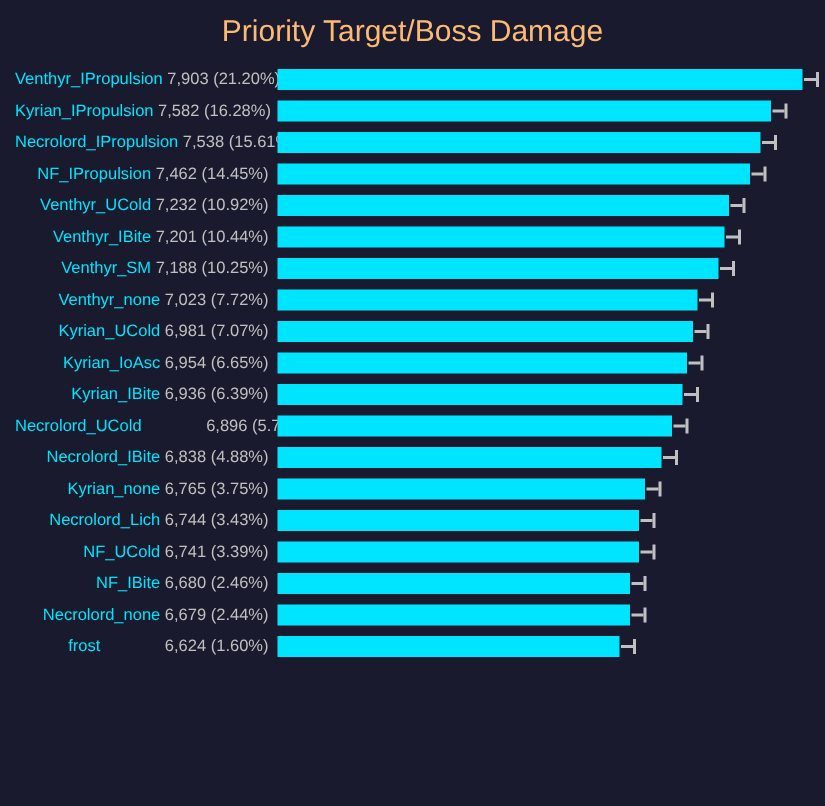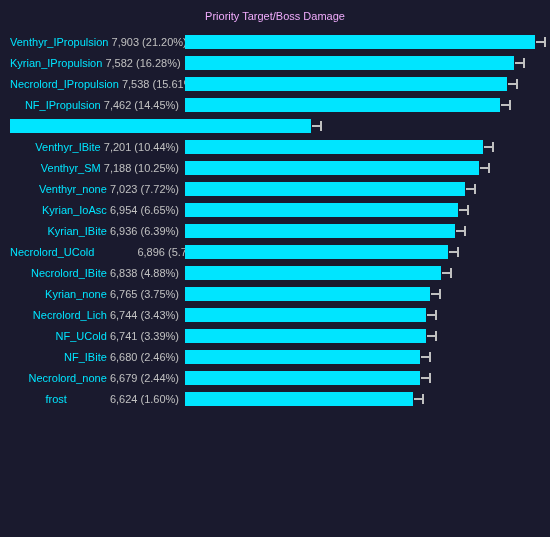--- a/index.html
+++ b/index.html
@@ -6,22 +6,22 @@
     body {
       background: #1a1a2e;
       font-family: Arial, sans-serif;
       width: 550px;
       min-height: 537px;
       color: #00e5ff;
       padding: 10px;
     }
     .chart-title {
       text-align: center;
-      color: #f0abfc;
-      font-size: 11px;
+      color: #fdba74;
+      font-size: 20px;
       margin-bottom: 10px;
     }
     .chart-container {
       width: 100%;
     }
     .bar-row {
       display: flex;
       align-items: center;
       margin-bottom: 2px;
       height: 19px;
@@ -104,20 +104,21 @@
         <div class="row-label"><span>NF_IPropulsion  </span><span style="color: rgb(192, 192, 192);">7,462 (14.45%)</span></div>
         <div class="bar-section">
           <div class="bar-fill" style="width: 315px;"></div>
           <div class="bar-error">
             <div class="error-line"></div>
             <div class="error-tick-right"></div>
           </div>
         </div>
       </div>
       <div class="bar-row">
+        <div class="row-label"><span>Venthyr_UCold  </span><span style="color: rgb(192, 192, 192);">7,232 (10.92%)</span></div>
         <div class="bar-section">
           <div class="bar-fill" style="width: 301px;"></div>
           <div class="bar-error">
             <div class="error-line"></div>
             <div class="error-tick-right"></div>
           </div>
         </div>
       </div>
       <div class="bar-row">
         <div class="row-label"><span>Venthyr_IBite  </span><span style="color: rgb(192, 192, 192);">7,201 (10.44%)</span></div>
@@ -136,20 +137,30 @@
           <div class="bar-error">
             <div class="error-line"></div>
             <div class="error-tick-right"></div>
           </div>
         </div>
       </div>
       <div class="bar-row">
         <div class="row-label"><span>Venthyr_none  </span><span style="color: rgb(192, 192, 192); margin-top: 26px;">7,023 (7.72%)</span></div>
         <div class="bar-section">
           <div class="bar-fill" style="width: 280px;"></div>
+          <div class="bar-error">
+            <div class="error-line"></div>
+            <div class="error-tick-right"></div>
+          </div>
+        </div>
+      </div>
+      <div class="bar-row">
+        <div class="row-label"><span>Kyrian_UCold  </span><span style="color: rgb(192, 192, 192);">6,981 (7.07%)</span></div>
+        <div class="bar-section">
+          <div class="bar-fill" style="width: 277px;"></div>
           <div class="bar-error">
             <div class="error-line"></div>
             <div class="error-tick-right"></div>
           </div>
         </div>
       </div>
       <div class="bar-row">
         <div class="row-label"><span>Kyrian_IoAsc  </span><span style="color: rgb(192, 192, 192);">6,954 (6.65%)</span></div>
         <div class="bar-section">
           <div class="bar-fill" style="width: 273px;"></div>

